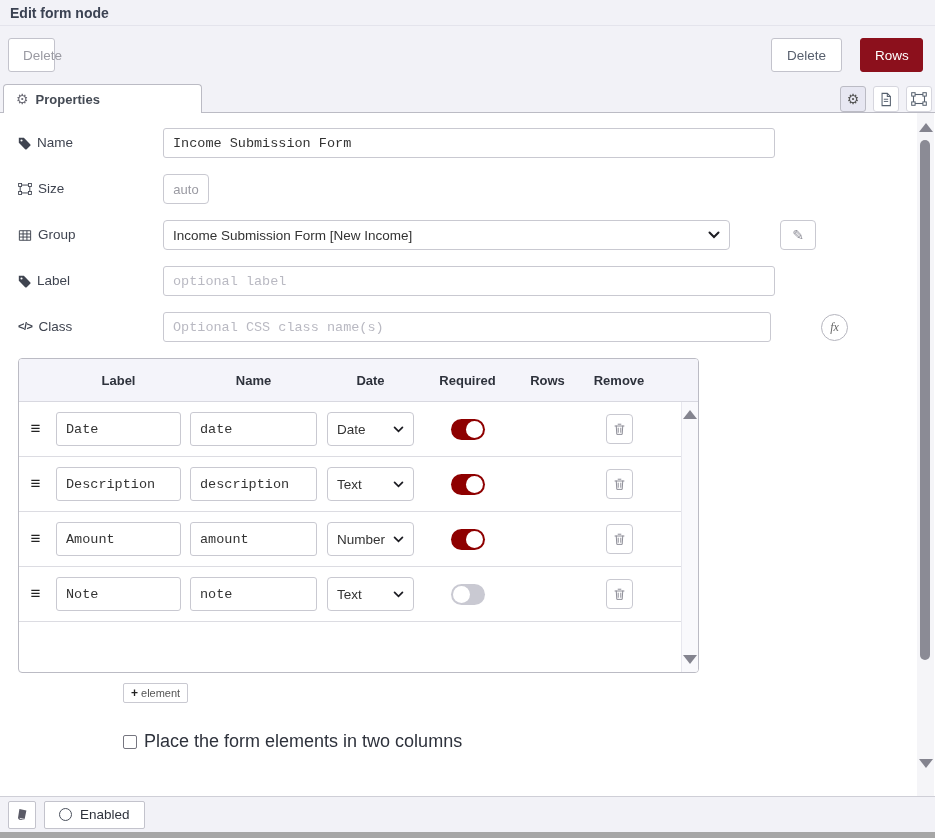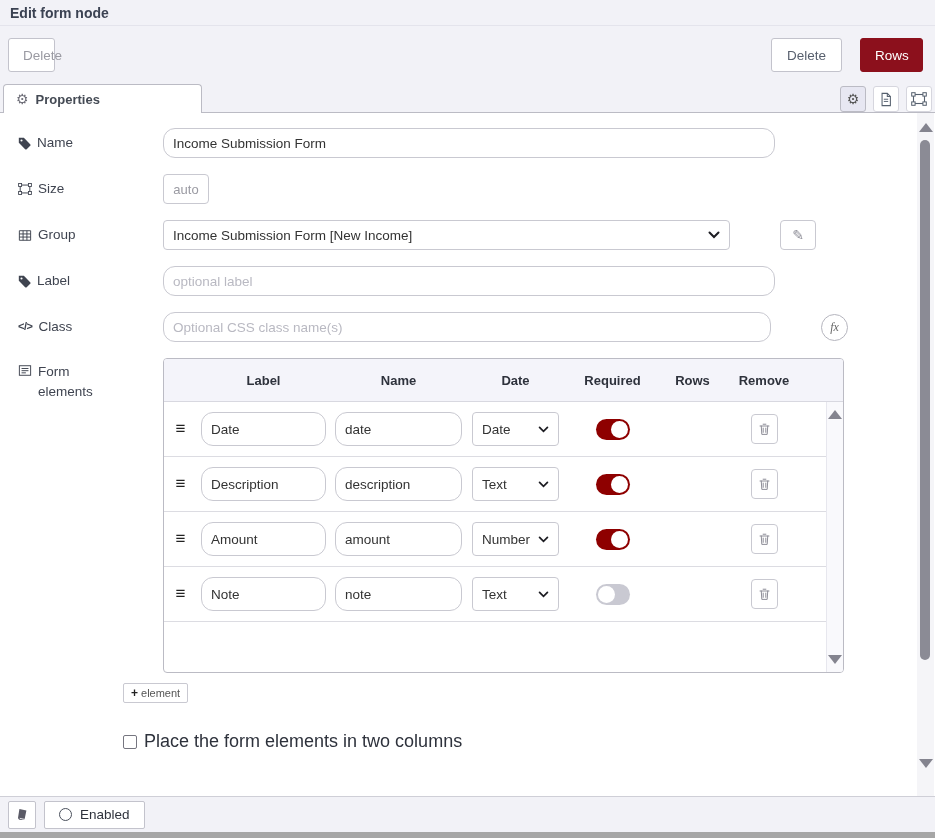--- a/index.html
+++ b/index.html
@@ -48,22 +48,22 @@
   .icon-btn.selected { background: #e7e7f2; border-color: #bbbbc4; }
   .content { height: 683px; background: #fff; position: relative; padding: 15px 40px 0 18px; }
   .form-row { display: flex; align-items: center; margin-bottom: 16px; gap: 40px; }
   .form-row.top { align-items: flex-start; }
   .flabel {
     width: 105px; flex: none; display: flex; align-items: center; gap: 6px;
     font-size: 13.5px; color: #3f4450; line-height: 1.45;
   }
   .flabel.wrap { flex-wrap: wrap; align-items: flex-start; gap: 4px 6px; padding-top: 4px; }
   input[type=text] {
-    height: 30px; border: 1px solid #c9c9d1; border-radius: 12px;
-    padding: 0 9px; font-size: 13.5px; color: #333; font-family: Liberation Sans, sans-serif; outline: none;
+    height: 30px; border: 1px solid #c9c9d1; border-radius: 3px;
+    padding: 0 9px; font-size: 13.5px; color: #333; font-family: Liberation Mono, monospace; outline: none;
   }
   input::placeholder { color: #b9b9c2; }
   .w-main { width: 612px; }
   .select {
     height: 30px; border: 1px solid #c9c9d1; border-radius: 4px; background: #fff;
     display: flex; align-items: center; padding: 0 9px; font-size: 13.5px;
     color: #333; cursor: pointer;
   }
   .select .sel-text { flex: 1; }
   .sq-btn {
@@ -265,29 +265,20 @@
   <div class="form-row">
     <div class="flabel">
       <span class="code-glyph">&lt;/&gt;</span>
       <span>Class</span>
     </div>
     <input type="text" style="width: 608px;" placeholder="Optional CSS class name(s)">
     <button class="fx-btn">fx</button>
   </div>
 
   <div class="form-row top" style="margin-bottom:0;">
-    <div class="flabel wrap">
-      <span style="padding-top:2px;">
-        <svg width="14" height="13" viewBox="0 0 16 15">
-            <rect x="1.5" y="2" width="13" height="11" fill="none" stroke="#3f4450" stroke-width="1.1"></rect>
-            <path d="M4 5.2h8M4 7.7h8M4 10.2h5" stroke="#3f4450" stroke-width="1.1"></path>
-          </svg>
-      </span>
-      <span style="width:78px;">Form elements</span>
-    </div>
 
     <div class="el-table">
       <div class="el-head">
         <div class="c-handle"></div>
         <div class="c-label hc">Label</div>
         <div class="c-name hc">Name</div>
         <div class="c-type hc">Date</div>
         <div class="c-req hc">Required</div>
         <div class="c-rows hc">Rows</div>
         <div class="c-remove hc">Remove</div>

